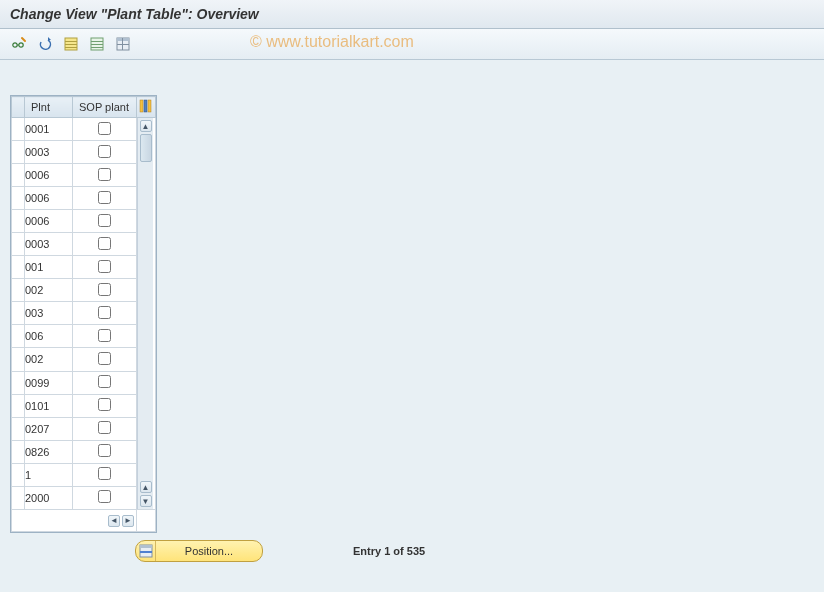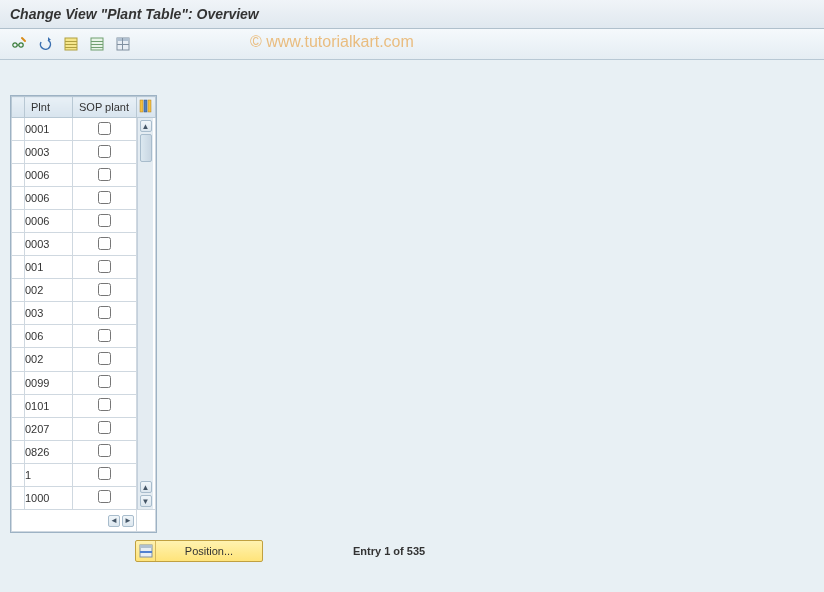--- a/index.html
+++ b/index.html
@@ -164,21 +164,21 @@
       display: flex;
       align-items: center;
       gap: 90px;
       padding-left: 135px;
     }
     .position-btn {
       display: flex;
       align-items: center;
       background: linear-gradient(to bottom, #fff2b0, #ffe47a);
       border: 1px solid #c0a040;
-      border-radius: 2px;
+      border-radius: 10px;
       height: 22px;
       width: 128px;
       cursor: pointer;
       padding: 0;
       overflow: hidden;
     }
     .position-btn .pb-icon {
       width: 20px;
       height: 100%;
       display: flex;
@@ -352,21 +352,21 @@
             <td class="plnt-cell">0826</td>
             <td class="sop-cell"><input type="checkbox" style=""></td>
           </tr>
           <tr>
             <td class="row-selector"></td>
             <td class="plnt-cell">1</td>
             <td class="sop-cell"><input type="checkbox" style=""></td>
           </tr>
           <tr>
             <td class="row-selector"></td>
-            <td class="plnt-cell">1000</td>
+            <td class="plnt-cell">2000</td>
             <td class="sop-cell"><input type="checkbox" style=""></td>
           </tr>
         </tbody>
       <tfoot>
         <tr class="hscroll-row">
           <td colspan="3">
             <div class="hscroll">
               <div class="sbtn">◄</div>
               <div class="sbtn">►</div>
             </div>

